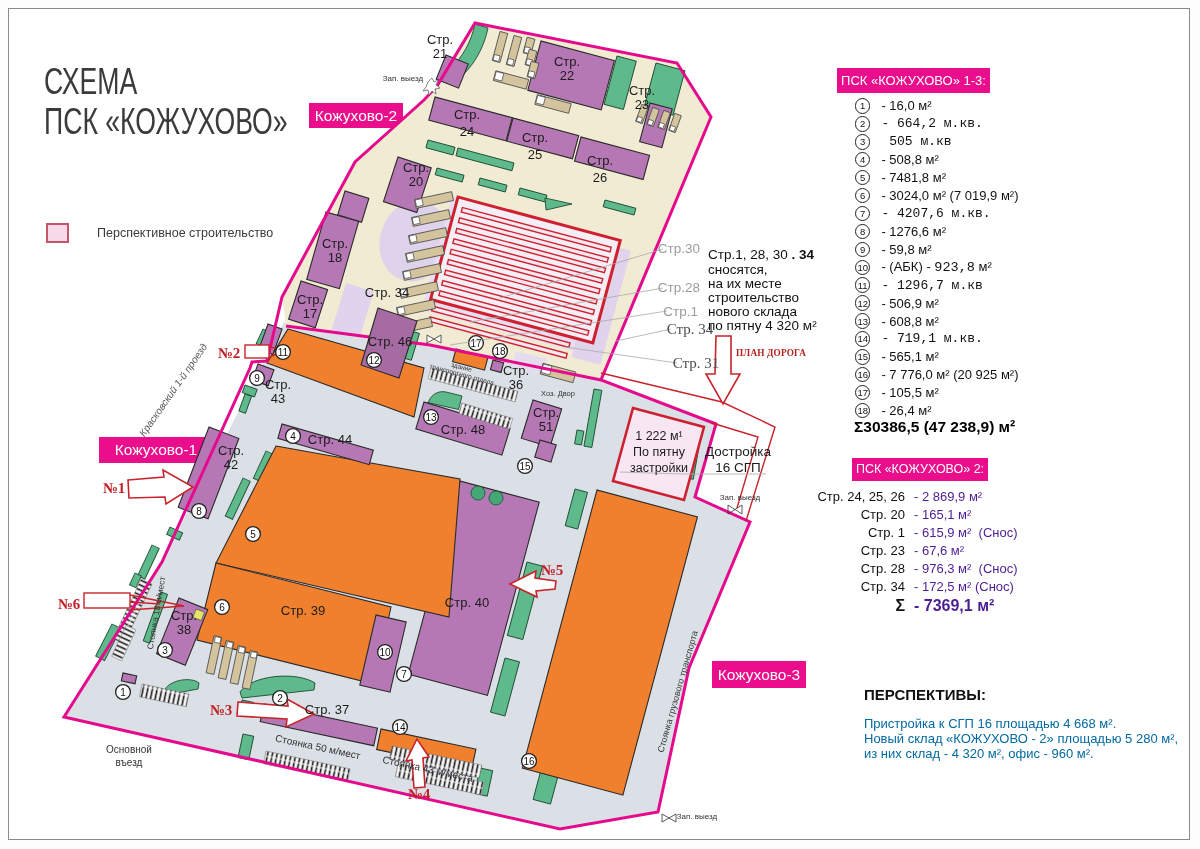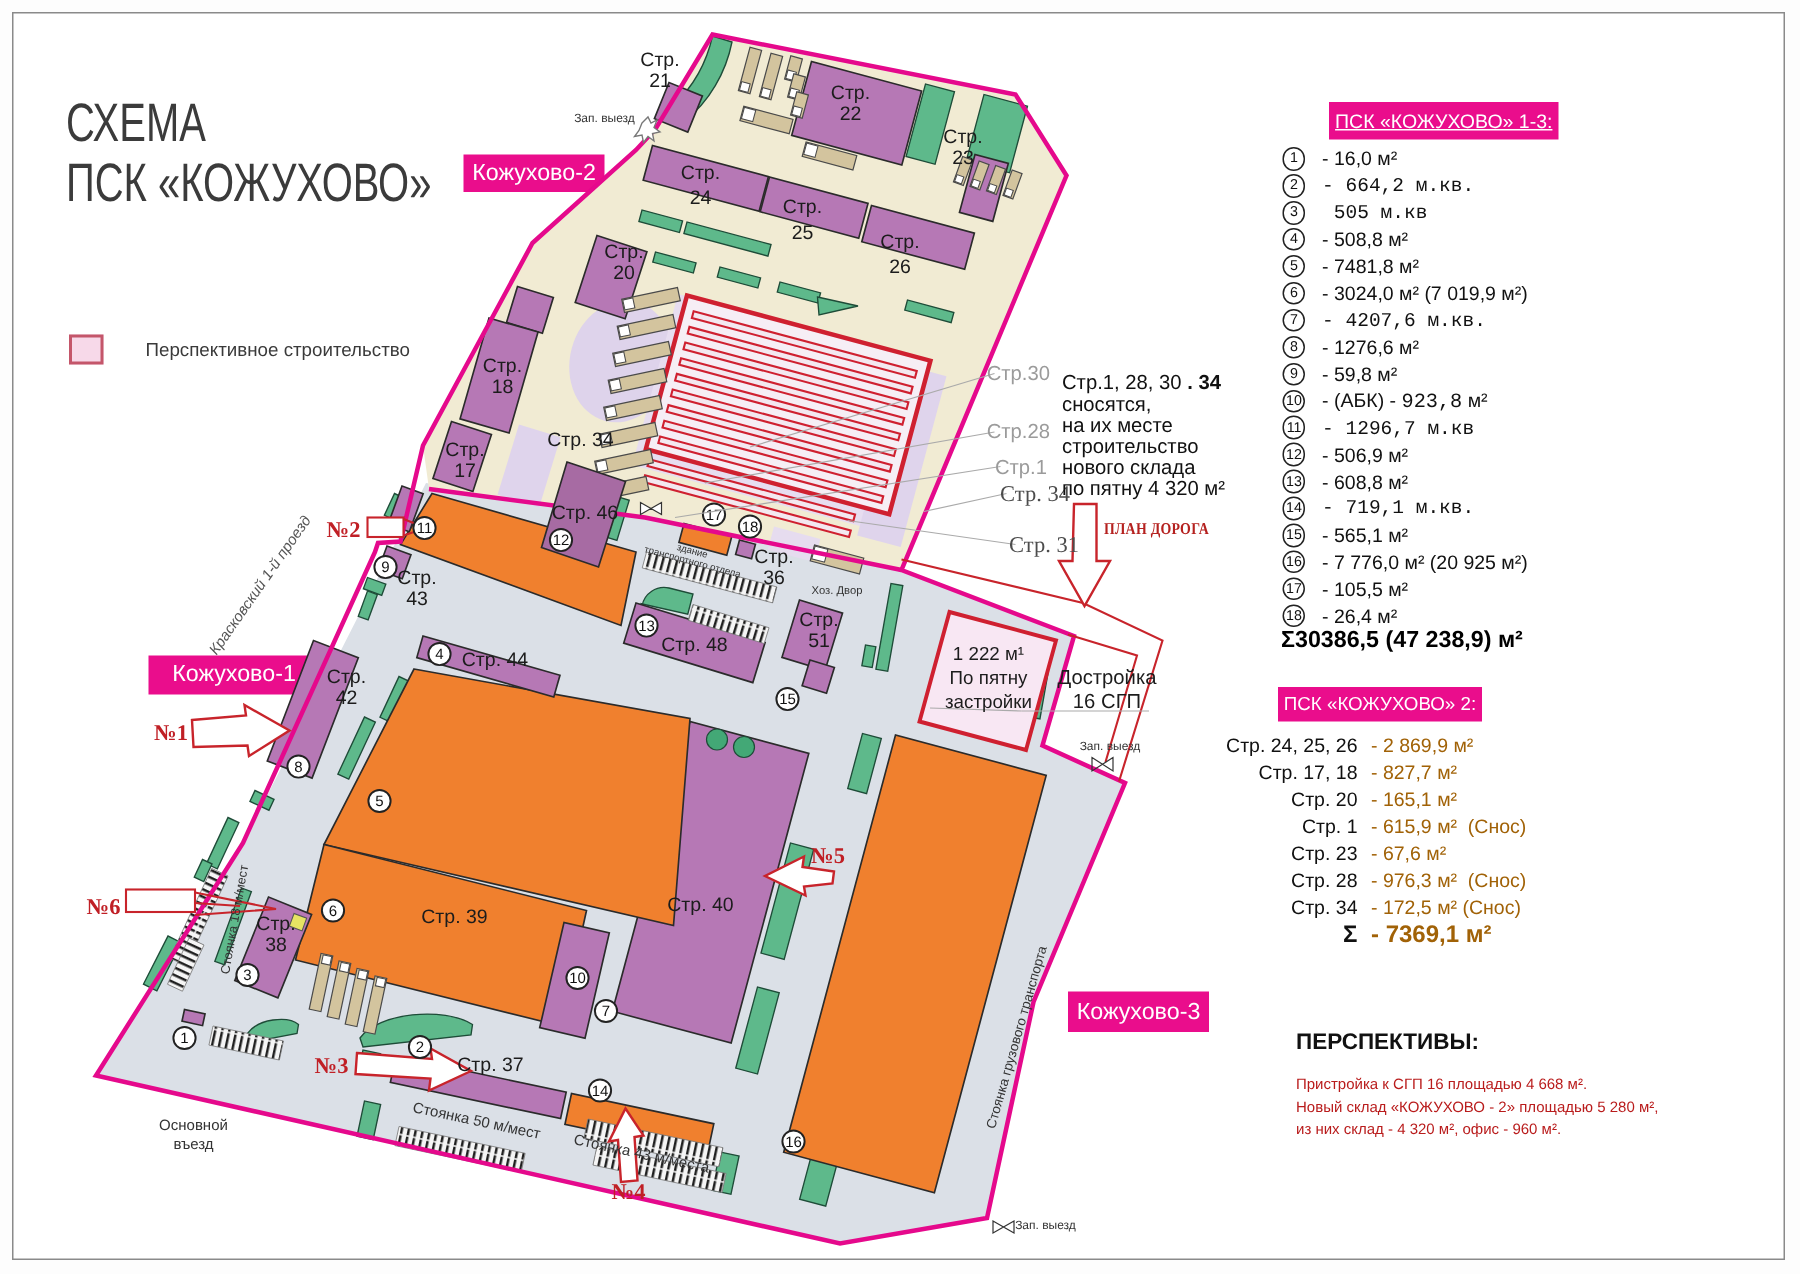--- a/index.html
+++ b/index.html
@@ -6,34 +6,34 @@
 body{width:1200px;height:849px;position:relative;background:#fdfdfd;font-family:"Liberation Sans",sans-serif;overflow:hidden;}
 #frame{position:absolute;left:8px;top:8px;width:1180px;height:830px;border:1px solid #8a8a8a;background:#fff;}
 #title{position:absolute;left:44px;top:62px;font-size:36px;color:#3b3b3b;line-height:40px;letter-spacing:0px;transform:scaleX(0.74);transform-origin:left top;}
 #leg{position:absolute;left:46px;top:223px;}
 #leg .bx{display:inline-block;width:19px;height:16px;background:#f7d9e9;border:2.5px solid #c4566a;vertical-align:middle;}
 #leg .tx{font-size:12.5px;color:#3a3a3a;margin-left:28px;vertical-align:middle;}
 .kbox{position:absolute;background:#ea0d8c;color:#fff;text-align:center;font-size:15.5px;}
 #k2{left:309px;top:103px;width:94px;height:25px;line-height:25px;}
 #k1{left:99px;top:437px;width:114px;height:26px;line-height:26px;}
 #k3{left:712px;top:661px;width:94px;height:27px;line-height:27px;}
-#h13{left:886px;top:68px;width:153px;height:25px;line-height:25px;font-size:13px;text-decoration:underline;}
+#h13{left:837px;top:68px;width:153px;height:25px;line-height:25px;font-size:13px;}
 #h2{left:852px;top:458px;width:136px;height:23px;line-height:23px;font-size:12.5px;}
 #list13{position:absolute;left:855px;top:97px;}
 #list13 .row{height:17.93px;display:flex;align-items:center;}
 .cn{display:inline-flex;width:13.4px;height:13.4px;border:1.2px solid #222;border-radius:50%;font-size:9.5px;align-items:center;justify-content:center;color:#111;flex:none;}
 #list13 .v{font-size:13px;color:#111;margin-left:11px;white-space:nowrap;}
 .sf{font-family:Liberation Mono, monospace;font-size:13.5px;}
 #sum13{position:absolute;left:854px;top:418px;font-size:15.5px;font-weight:bold;color:#000;font-family:"Liberation Sans",sans-serif;text-align:center;}
 #list2{position:absolute;left:783px;top:487px;}
 #list2 .r2{height:18px;display:flex;align-items:center;white-space:nowrap;}
 #list2 .l{display:inline-block;width:122px;text-align:right;padding-right:9px;font-size:13px;color:#111;}
-#list2 .w{font-size:13px;color:#a16207;}
+#list2 .w{font-size:13px;color:#4c1d95;}
 #persp{position:absolute;left:864px;top:686px;font-size:15px;font-weight:bold;color:#111;}
-#ptext{position:absolute;left:864px;top:716px;font-size:10px;color:#b91c1c;line-height:15px;white-space:nowrap;}
+#ptext{position:absolute;left:864px;top:716px;font-size:13px;color:#0369a1;line-height:15px;white-space:nowrap;}
 </style>
 </head>
 <body>
 <div id="frame"></div>
 <div id="title">СХЕМА<br>ПСК «КОЖУХОВО»</div>
 <div id="leg"><span class="bx"></span><span class="tx">Перспективное строительство</span></div>
 <div class="kbox" id="k2">Кожухово-2</div>
 <div class="kbox" id="k1">Кожухово-1</div>
 <div class="kbox" id="k3">Кожухово-3</div>
 <div class="kbox" id="h13">ПСК «КОЖУХОВО» 1-3:</div>
@@ -110,24 +110,20 @@
 <div class="row">
       <span class="cn">18</span>
       <span class="v">- 26,4 м²</span>
     </div>
 </div>
 <div id="sum13">Σ30386,5 (47 238,9) м²</div>
 <div id="list2">
 <div class="r2">
       <span class="l">Стр. 24, 25, 26</span>
       <span class="w">- 2 869,9 м²</span>
-    </div>
-<div class="r2">
-      <span class="l">Стр. 17, 18</span>
-      <span class="w">- 827,7 м²</span>
     </div>
 <div class="r2">
       <span class="l">Стр. 20</span>
       <span class="w">- 165,1 м²</span>
     </div>
 <div class="r2">
       <span class="l">Стр. 1</span>
       <span class="w">- 615,9 м²&nbsp;&nbsp;(Снос)</span>
     </div>
 <div class="r2">

